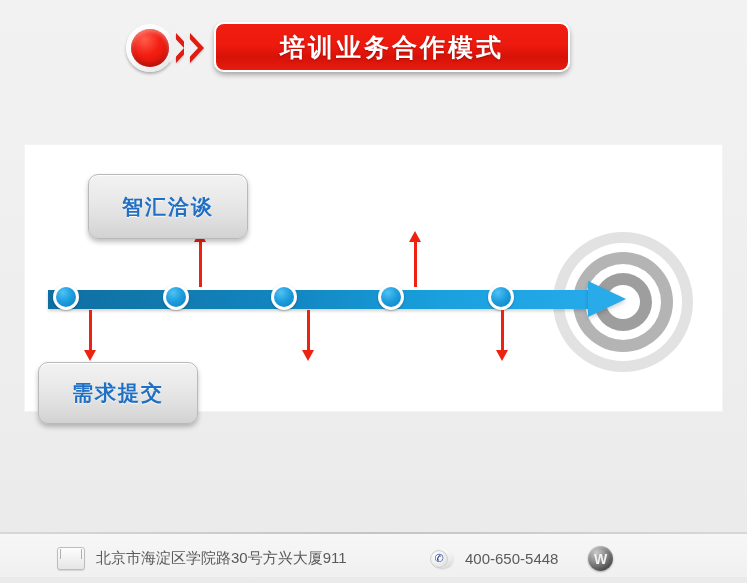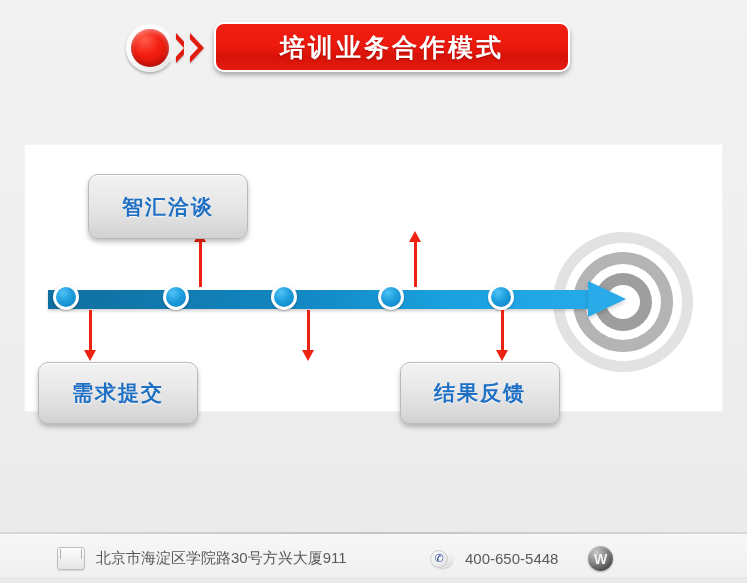--- a/index.html
+++ b/index.html
@@ -374,23 +374,20 @@
     <div class="connector" style="left:476px; top:165px; height:40px;"></div>
     <div class="conn-head down" style="left:471px; top:205px;"></div>
 
     <div class="step-box" style="left:63px; top:29px; width:160px; height:65px;">
       <span class="label">智汇洽谈</span>
     </div>
 
     <div class="step-box" style="left:13px; top:217px; width:160px; height:62px;">
       <span class="label">需求提交</span>
     </div>
-    <div class="step-box" style="left:375px; top:217px; width:160px; height:62px;">
-      <span class="label">结果反馈</span>
-    </div>
 
   </div>
 
   <div id="footer-divider"></div>
   <div id="footer">
 
     <div class="footer-item" style="left:57px;">
       <span class="icon-envelope"></span>
       <span class="ftext">北京市海淀区学院路30号方兴大厦911</span>
     </div>

